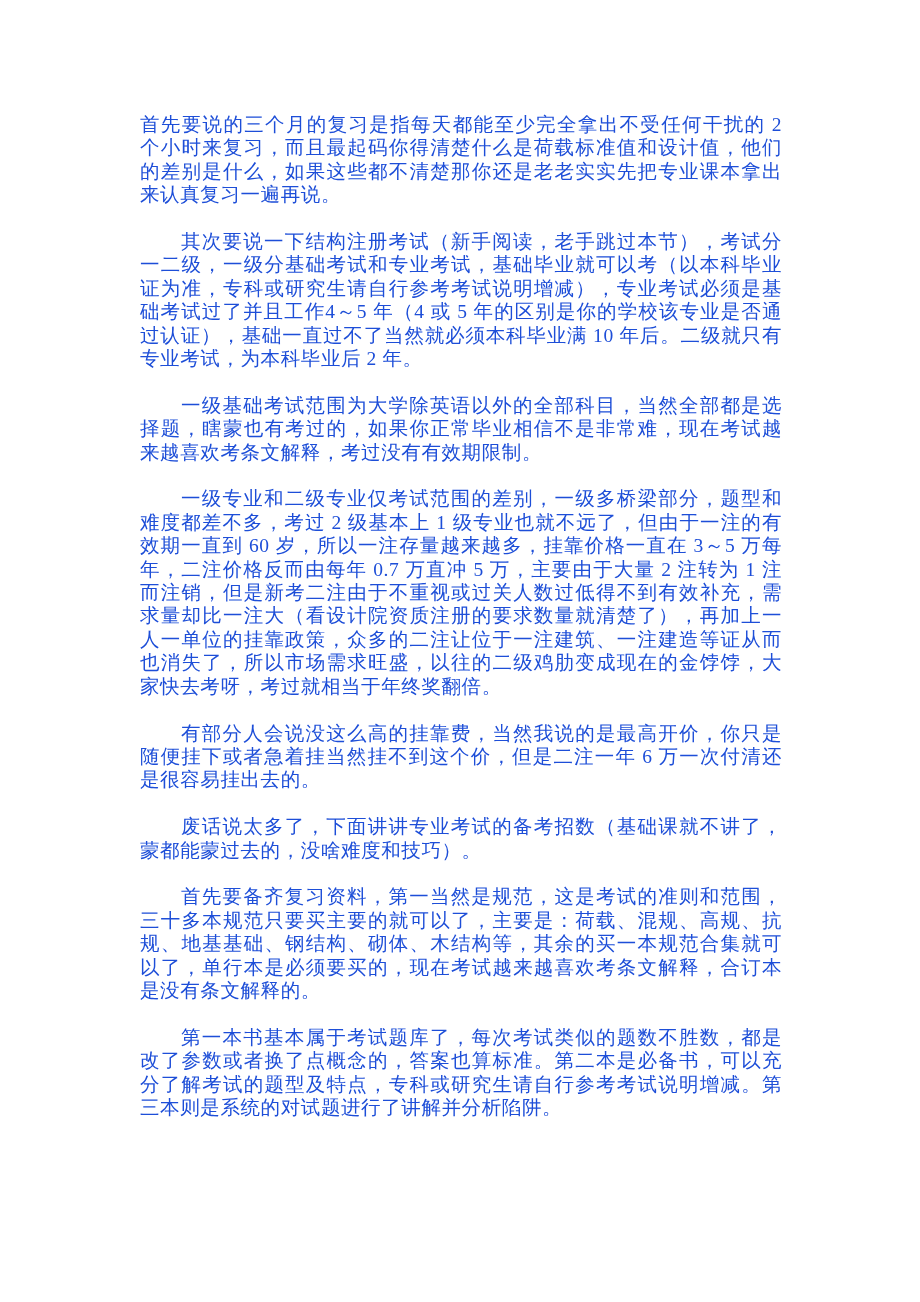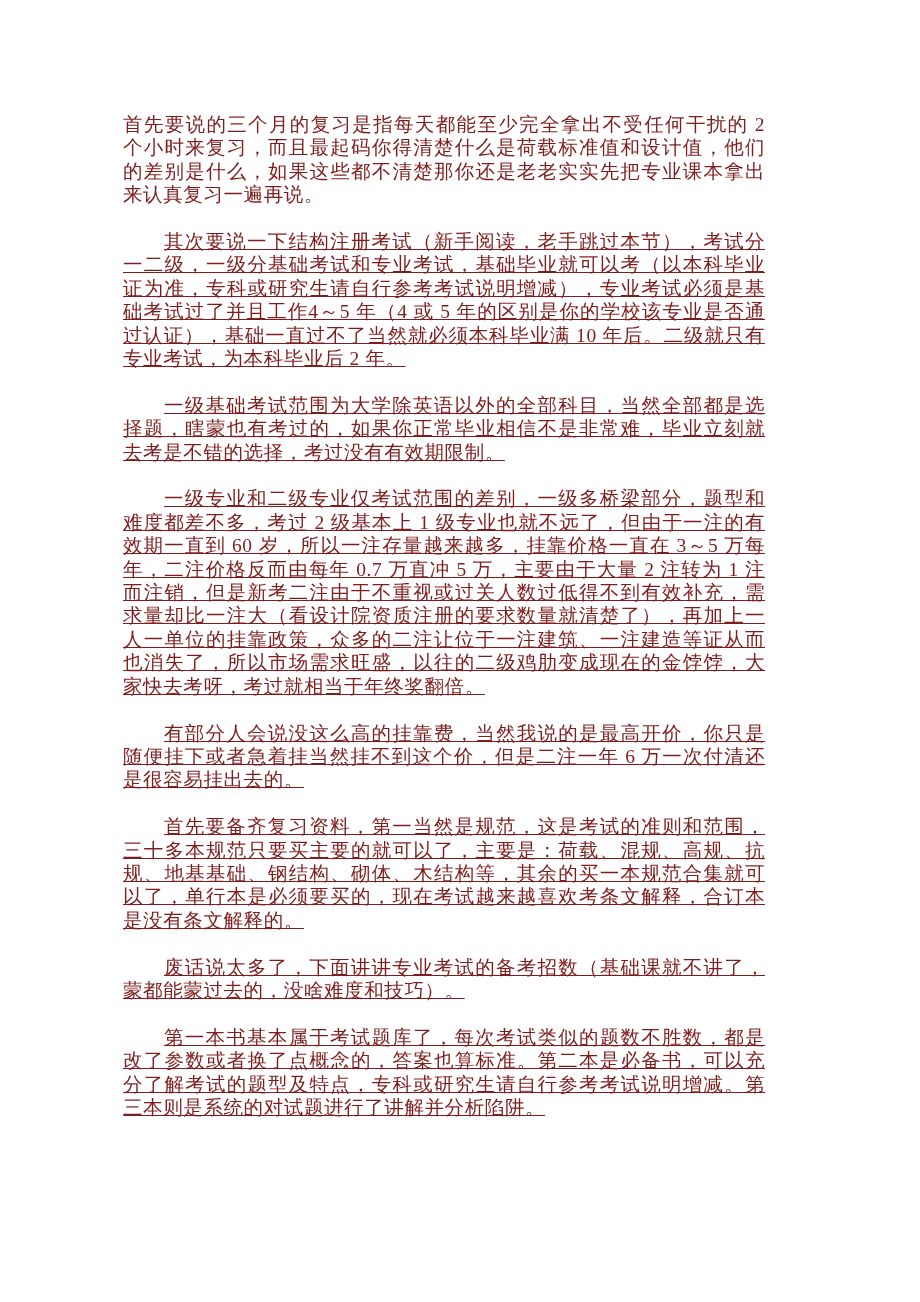--- a/index.html
+++ b/index.html
@@ -8,45 +8,44 @@
     background: #ffffff;
   }
   body {
     width: 920px;
     height: 1302px;
     position: relative;
     overflow: hidden;
   }
   .page {
     position: absolute;
-    left: 123px;
+    left: 140px;
     top: 113px;
     width: 642px;
-    color: #7f1d1d;
+    color: #1d4ed8;
     font-family: "Liberation Serif", "DejaVu Serif", serif;
     font-size: 19.5px;
     line-height: 23.4px;
     letter-spacing: 0.6px;
   }
   .para {
     margin: 0 0 23.4px 0;
     text-align: justify;
     text-justify: inter-ideograph;
     word-break: break-all;
   }
   .para.indent {
     text-indent: 2.1em;
-    text-decoration: underline;
   }
 </style>
 </head>
 <body>
 
 <div class="page">
   <p class="para">首先要说的三个月的复习是指每天都能至少完全拿出不受任何干扰的 2 个小时来复习，而且最起码你得清楚什么是荷载标准值和设计值，他们的差别是什么，如果这些都不清楚那你还是老老实实先把专业课本拿出来认真复习一遍再说。</p>
   <p class="para indent">其次要说一下结构注册考试（新手阅读，老手跳过本节），考试分一二级，一级分基础考试和专业考试，基础毕业就可以考（以本科毕业证为准，专科或研究生请自行参考考试说明增减），专业考试必须是基础考试过了并且工作4～5 年（4 或 5 年的区别是你的学校该专业是否通过认证），基础一直过不了当然就必须本科毕业满 10 年后。二级就只有专业考试，为本科毕业后 2 年。</p>
-  <p class="para indent">一级基础考试范围为大学除英语以外的全部科目，当然全部都是选择题，瞎蒙也有考过的，如果你正常毕业相信不是非常难，毕业立刻就去考是不错的选择，考过没有有效期限制。</p>
+  <p class="para indent">一级基础考试范围为大学除英语以外的全部科目，当然全部都是选择题，瞎蒙也有考过的，如果你正常毕业相信不是非常难，现在考试越来越喜欢考条文解释，考过没有有效期限制。</p>
   <p class="para indent">一级专业和二级专业仅考试范围的差别，一级多桥梁部分，题型和难度都差不多，考过 2 级基本上 1 级专业也就不远了，但由于一注的有效期一直到 60 岁，所以一注存量越来越多，挂靠价格一直在 3～5 万每年，二注价格反而由每年 0.7 万直冲 5 万，主要由于大量 2 注转为 1 注而注销，但是新考二注由于不重视或过关人数过低得不到有效补充，需求量却比一注大（看设计院资质注册的要求数量就清楚了），再加上一人一单位的挂靠政策，众多的二注让位于一注建筑、一注建造等证从而也消失了，所以市场需求旺盛，以往的二级鸡肋变成现在的金饽饽，大家快去考呀，考过就相当于年终奖翻倍。</p>
   <p class="para indent">有部分人会说没这么高的挂靠费，当然我说的是最高开价，你只是随便挂下或者急着挂当然挂不到这个价，但是二注一年 6 万一次付清还是很容易挂出去的。</p>
+  <p class="para indent">废话说太多了，下面讲讲专业考试的备考招数（基础课就不讲了，蒙都能蒙过去的，没啥难度和技巧）。</p>
   <p class="para indent">首先要备齐复习资料，第一当然是规范，这是考试的准则和范围，三十多本规范只要买主要的就可以了，主要是：荷载、混规、高规、抗规、地基基础、钢结构、砌体、木结构等，其余的买一本规范合集就可以了，单行本是必须要买的，现在考试越来越喜欢考条文解释，合订本是没有条文解释的。</p>
-  <p class="para indent">废话说太多了，下面讲讲专业考试的备考招数（基础课就不讲了，蒙都能蒙过去的，没啥难度和技巧）。</p>
   <p class="para indent">第一本书基本属于考试题库了，每次考试类似的题数不胜数，都是改了参数或者换了点概念的，答案也算标准。第二本是必备书，可以充分了解考试的题型及特点，专科或研究生请自行参考考试说明增减。第三本则是系统的对试题进行了讲解并分析陷阱。</p>
 </div>
 
 </body></html>

